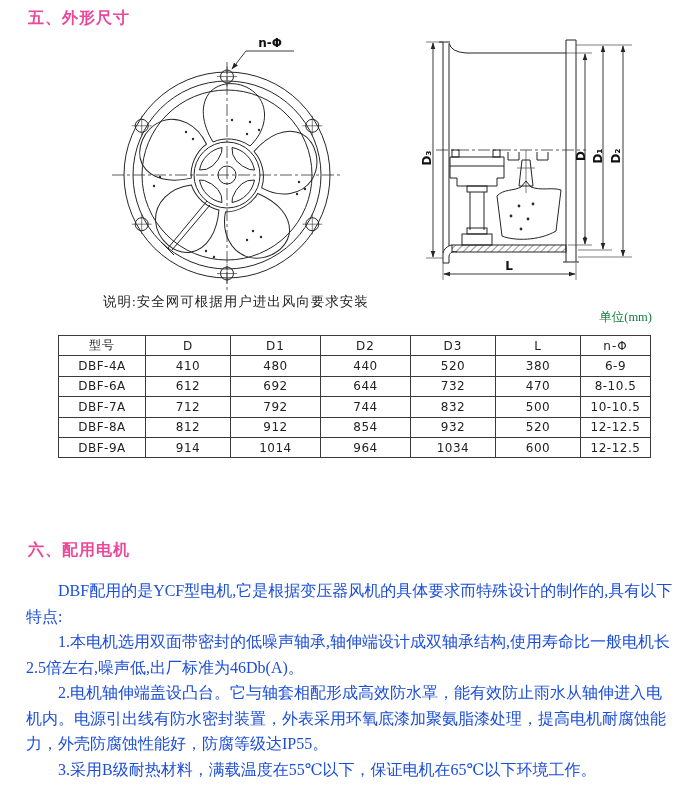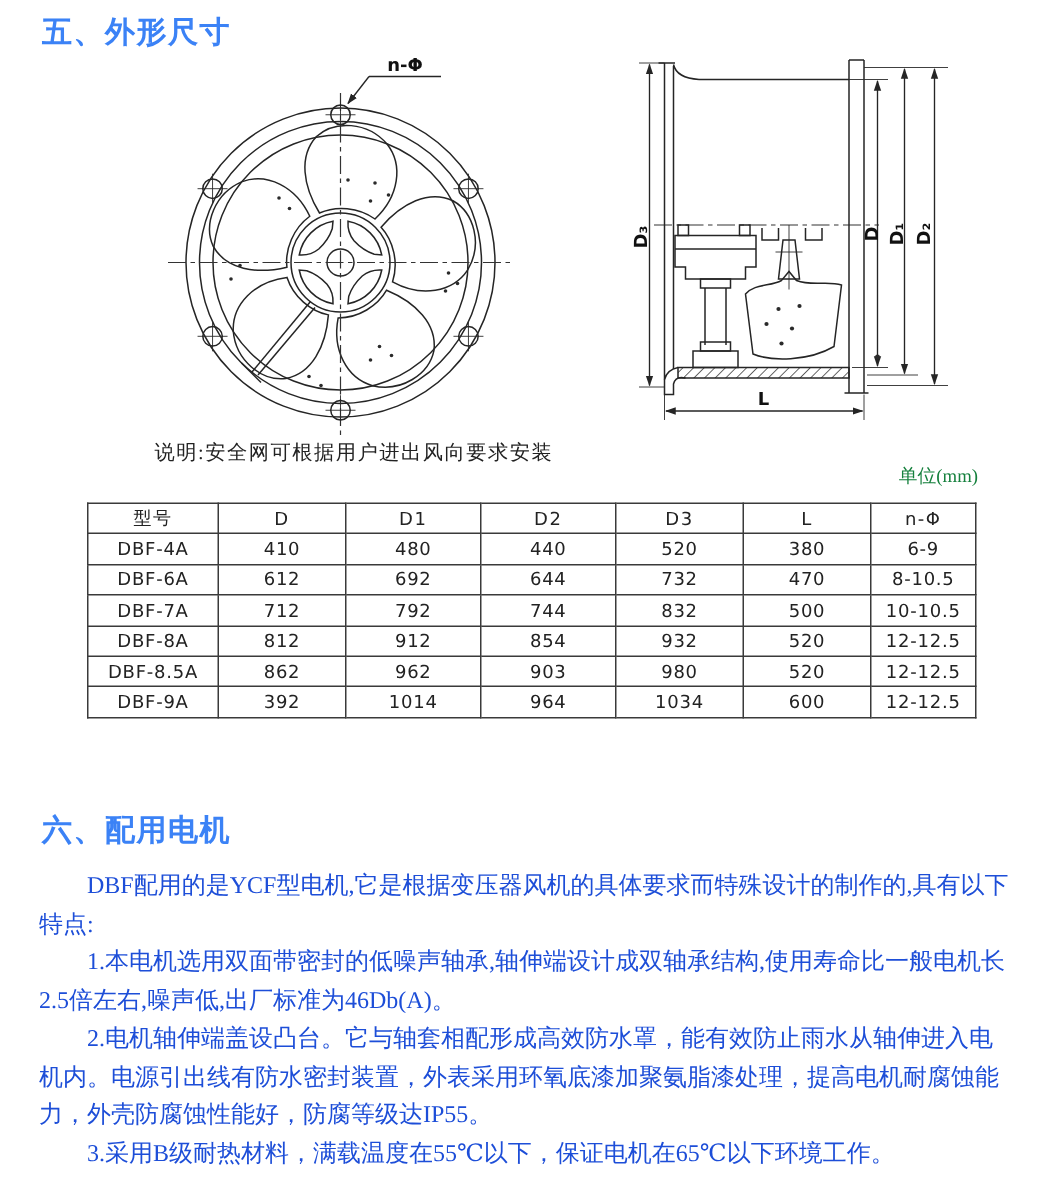--- a/index.html
+++ b/index.html
@@ -2,21 +2,21 @@
 <html><head>
 <meta charset="utf-8">
 <style>
   * { margin: 0; padding: 0; box-sizing: border-box; }
   html,body { width: 700px; height: 796px; background: #ffffff; overflow: hidden; }
   body { position: relative; font-family: "Liberation Serif", "DejaVu Serif", serif; color: #1c1c1c; }
 
   .sec-title {
     position: absolute; left: 28px;
     font-family: "Liberation Sans", "DejaVu Sans", sans-serif;
-    font-weight: bold; font-size: 20px; color: #3b82f6; letter-spacing: 1px;
+    font-weight: bold; font-size: 16px; color: #ec4899; letter-spacing: 1px;
   }
   #title5 { top: 8px; }
   #title6 { top: 540px; }
 
   #drawings { position: absolute; left: 0; top: 0; width: 700px; height: 332px; }
   #drawings svg { width: 100%; height: 100%; }
   .ln  { stroke: #252525; stroke-width: 1; fill: none; }
   .thin{ stroke: #2a2a2a; stroke-width: 0.6; fill: none; }
   .cl  { stroke: #333; stroke-width: 0.8; fill: none; stroke-dasharray: 12 3 3 3; }
   .dim { stroke: #252525; stroke-width: 0.9; fill: none; }
@@ -306,31 +306,22 @@
       <tr>
         <td>DBF-8A</td>
         <td>812</td>
         <td>912</td>
         <td>854</td>
         <td>932</td>
         <td>520</td>
         <td>12-12.5</td>
       </tr>
       <tr>
-        <td>DBF-8.5A</td>
-        <td>862</td>
-        <td>962</td>
-        <td>903</td>
-        <td>980</td>
-        <td>520</td>
-        <td>12-12.5</td>
-      </tr>
-      <tr>
         <td>DBF-9A</td>
-        <td>392</td>
+        <td>914</td>
         <td>1014</td>
         <td>964</td>
         <td>1034</td>
         <td>600</td>
         <td>12-12.5</td>
       </tr>
     </tbody>
 </table>
 
 <h2 id="title6" class="sec-title">六、配用电机</h2>

